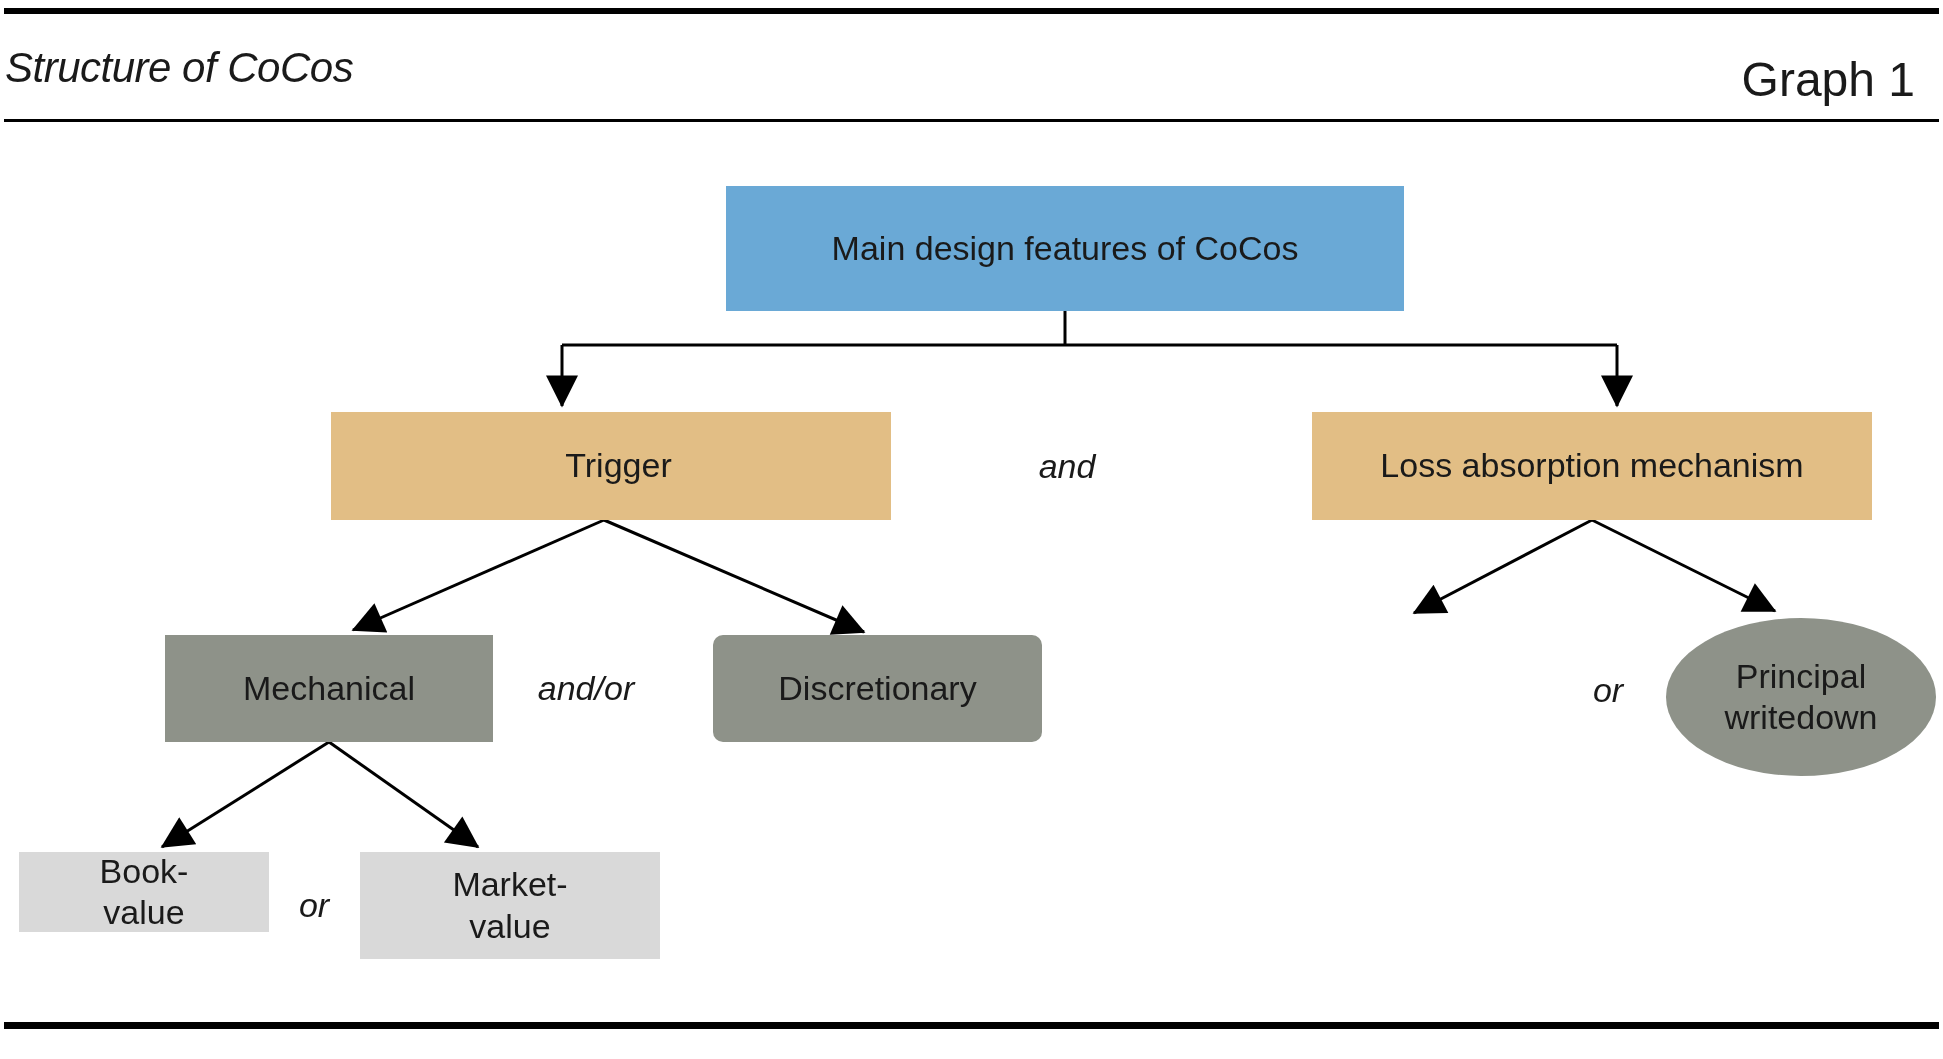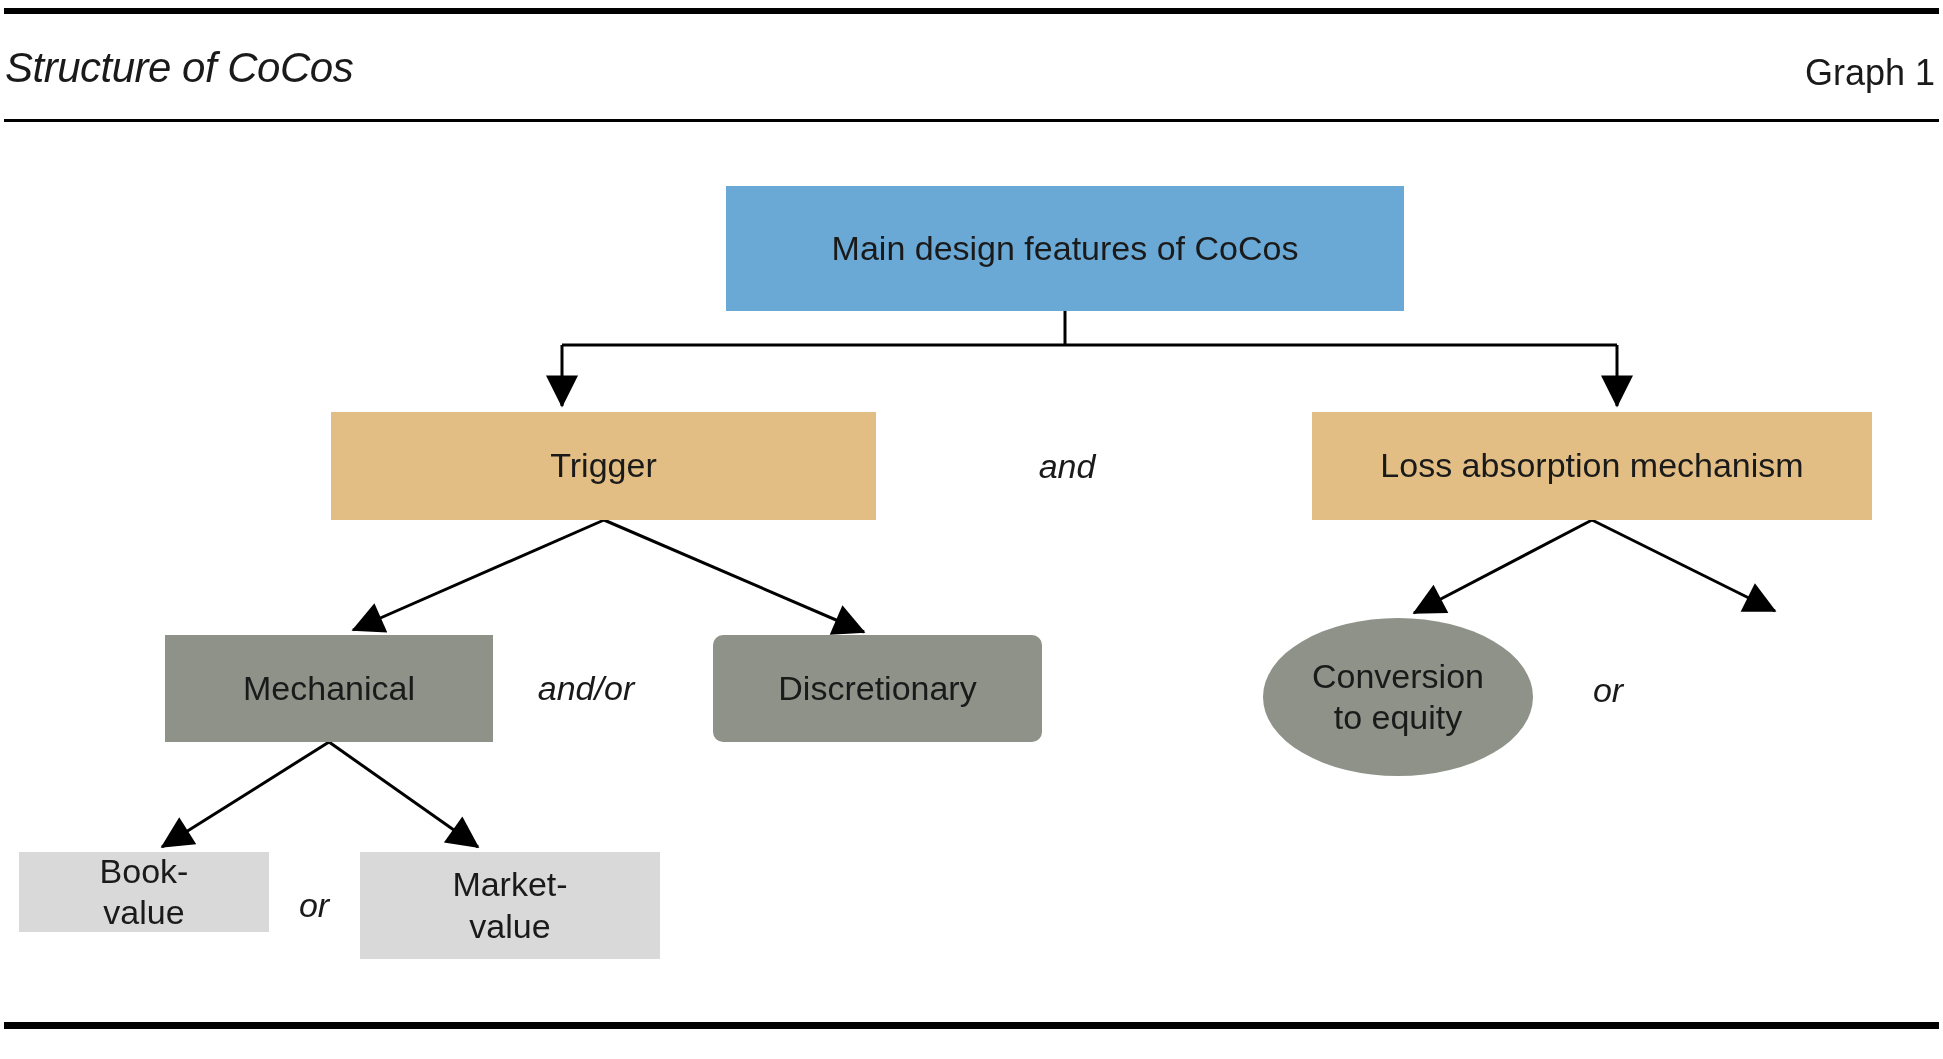--- a/index.html
+++ b/index.html
@@ -29,23 +29,23 @@
   .page-title {
     position: absolute;
     left: 5px;
     top: 44px;
     font-size: 42px;
     letter-spacing: -0.5px;
     font-style: italic;
   }
   .graph-label {
     position: absolute;
-    right: 8px;
+    right: 28px;
     top: 52px;
-    font-size: 36px;
+    font-size: 48px;
     text-align: right;
   }
 
   svg.connectors {
     position: absolute;
     left: 0;
     top: 0;
     width: 1943px;
     height: 1059px;
   }
@@ -79,21 +79,21 @@
     display: flex;
     align-items: center;
     justify-content: center;
     font-size: 34px;
     font-style: italic;
     text-align: center;
   }
 
   
   #n-root    { left: 726px;  top: 186px; width: 678px; height: 125px; }
-  #n-trigger { left: 331px;  top: 412px; width: 545px; height: 108px; }
+  #n-trigger { left: 331px;  top: 412px; width: 545px; height: 108px; padding-left: 15px; }
   #n-loss    { left: 1312px; top: 412px; width: 560px; height: 108px; }
   #n-mech    { left: 165px;  top: 635px; width: 328px; height: 107px; }
   #n-disc    { left: 713px;  top: 635px; width: 329px; height: 107px; border-radius: 10px; }
   #n-book    { left: 19px;   top: 852px; width: 250px; height: 80px; }
   #n-market  { left: 360px;  top: 852px; width: 300px; height: 107px; }
   #n-conv    { left: 1263px; top: 618px; width: 270px; height: 158px; }
   #n-prin    { left: 1666px; top: 618px; width: 270px; height: 158px; }
 
   #op-and    { left: 1013px; top: 440px; width: 108px; height: 52px; }
   #op-andor  { left: 520px;  top: 662px; width: 132px; height: 52px; }
@@ -167,24 +167,24 @@
 
   <div id="op-or-val" class="op">
     <span>or</span>
   </div>
 
   <div id="n-market" class="node node-l3">
     <span>Market-</span>
     <span>value</span>
   </div>
 
-  <div id="n-conv" class="node node-ellipse">
-    <span>Conversion</span>
-    <span>to equity</span>
-  </div>
 
   <div id="op-or-abs" class="op">
     <span>or</span>
   </div>
 
+  <div id="n-prin" class="node node-ellipse">
+    <span>Principal</span>
+    <span>writedown</span>
+  </div>
 
   <div class="rule rule-bottom"></div>
 </div>
 
 </body></html>

